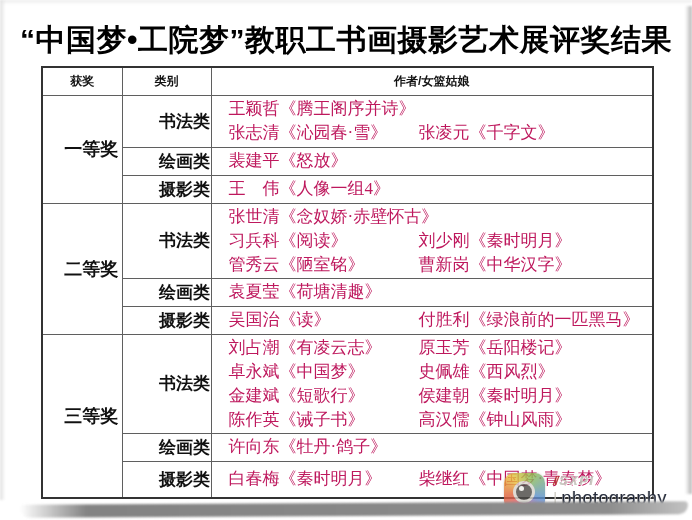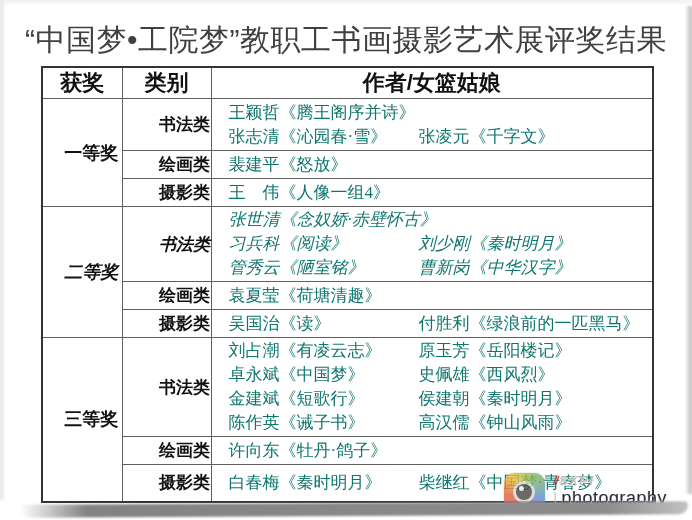--- a/index.html
+++ b/index.html
@@ -20,44 +20,44 @@
   .shadow-bottom {
     position:absolute; left:20px; right:4px; top:503px; height:13px;
     border-radius:4px 4px 10px 10px;
     background:linear-gradient(to right, rgba(134,134,134,0) 0%, #838383 10%, #8d8d8d 88%, #c2c2c2 100%);
     filter:blur(1.1px); transform:rotate(-0.3deg);
   }
 
   
   .title {
     position:absolute; left:0; right:0; top:20px; text-align:center;
-    font-size:30px; font-weight:normal; color:#404040; letter-spacing:0.5px;
+    font-size:30px; font-weight:bold; color:#000000; letter-spacing:0.5px;
     font-family:"Liberation Sans", sans-serif; white-space:nowrap;
   }
 
   
   table.awards {
     position:absolute; left:41px; top:66px;
     border-collapse:collapse; table-layout:fixed; width:611px;
     border:2px solid #333;
   }
   table.awards th, table.awards td { border:1px solid #5f5f5f; }
-  th.hdr { height:28px; font-size:22px; font-weight:bold; text-align:center;
+  th.hdr { height:28px; font-size:12px; font-weight:bold; text-align:center;
            font-family:"Liberation Sans", sans-serif; }
   td.prize-cell { text-align:center; font-weight:bold; font-size:18px;
                   font-family:"Liberation Sans", sans-serif;padding-left:18px; }
   td.cat-cell   { text-align:center; font-weight:bold; font-size:17px;
                   font-family:"Liberation Sans", sans-serif;padding-left:36px; }
   td.works-cell { padding:1px 4px 1px 17px; vertical-align:middle;
-                  font-family:"Liberation Serif", serif; font-size:17px; color:#0f766e; }
+                  font-family:"Liberation Serif", serif; font-size:17px; color:#be185d; }
   .work-line { line-height:24px; white-space:nowrap; }
   .entry.first { display:inline-block; min-width:190px; }
   tr.lines-1 td { height:28px;margin-left:20px; }
   tr.lines-2 td { height:52px; }
-  tr.lines-3 td { height:73px;font-style:italic; }
+  tr.lines-3 td { height:73px; }
   tr.lines-4 td { height:97px;margin-top:12px; }
   tr.tall-last td { height:37px; }
 
   
   .watermark { position:absolute; left:504px; top:473px; display:flex; align-items:flex-start; }
   .wm-camera {
     position:relative; width:41px; height:38px; border-radius:10px; opacity:0.82;
     background:conic-gradient(from -40deg,
       #e8c23e 0deg, #8fbe55 65deg, #5b90cf 150deg, #d75a8e 225deg, #e0653c 300deg, #e8c23e 360deg);
     box-shadow:0 0 2px rgba(120,120,120,0.5);

